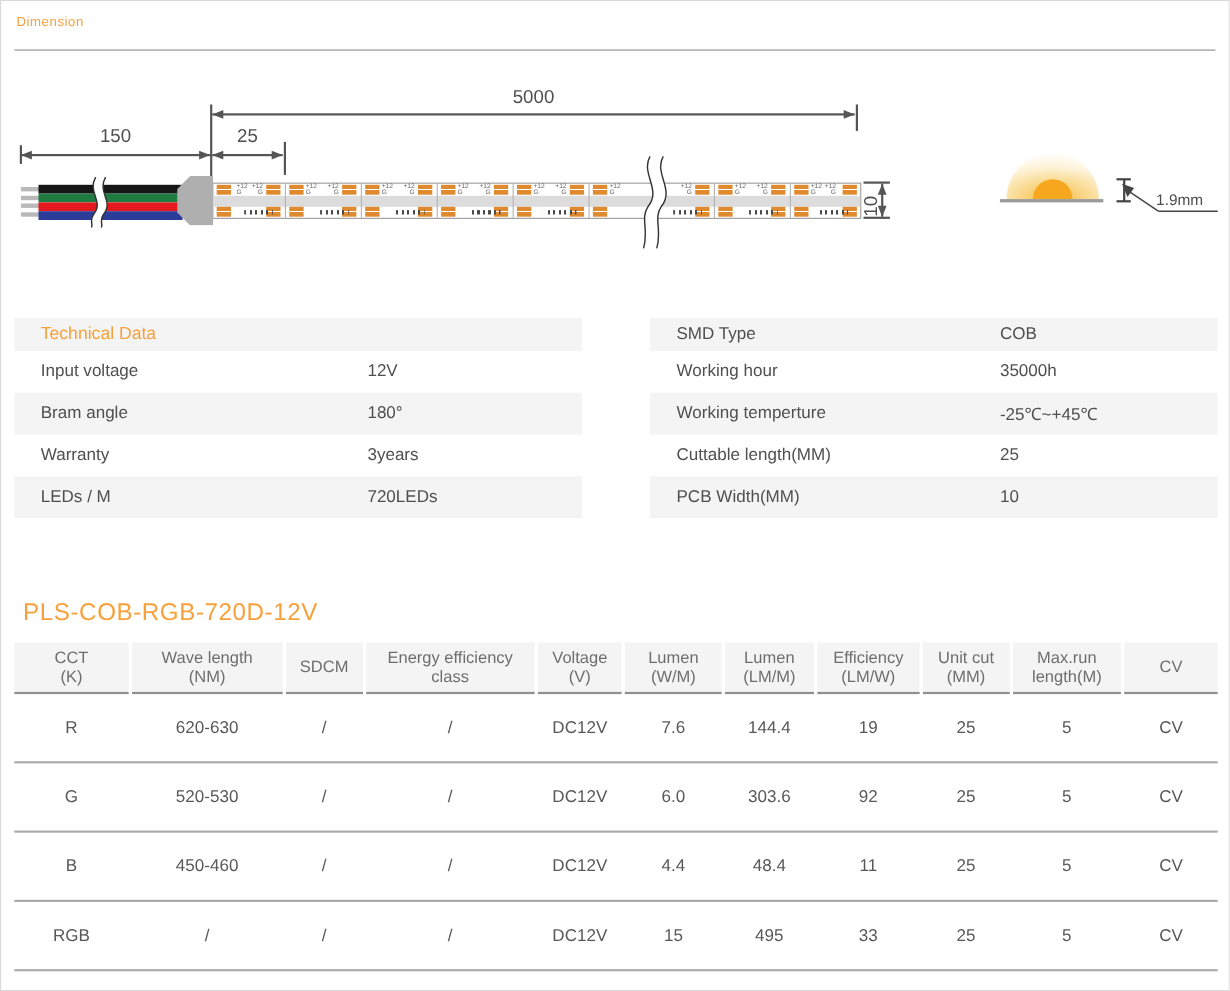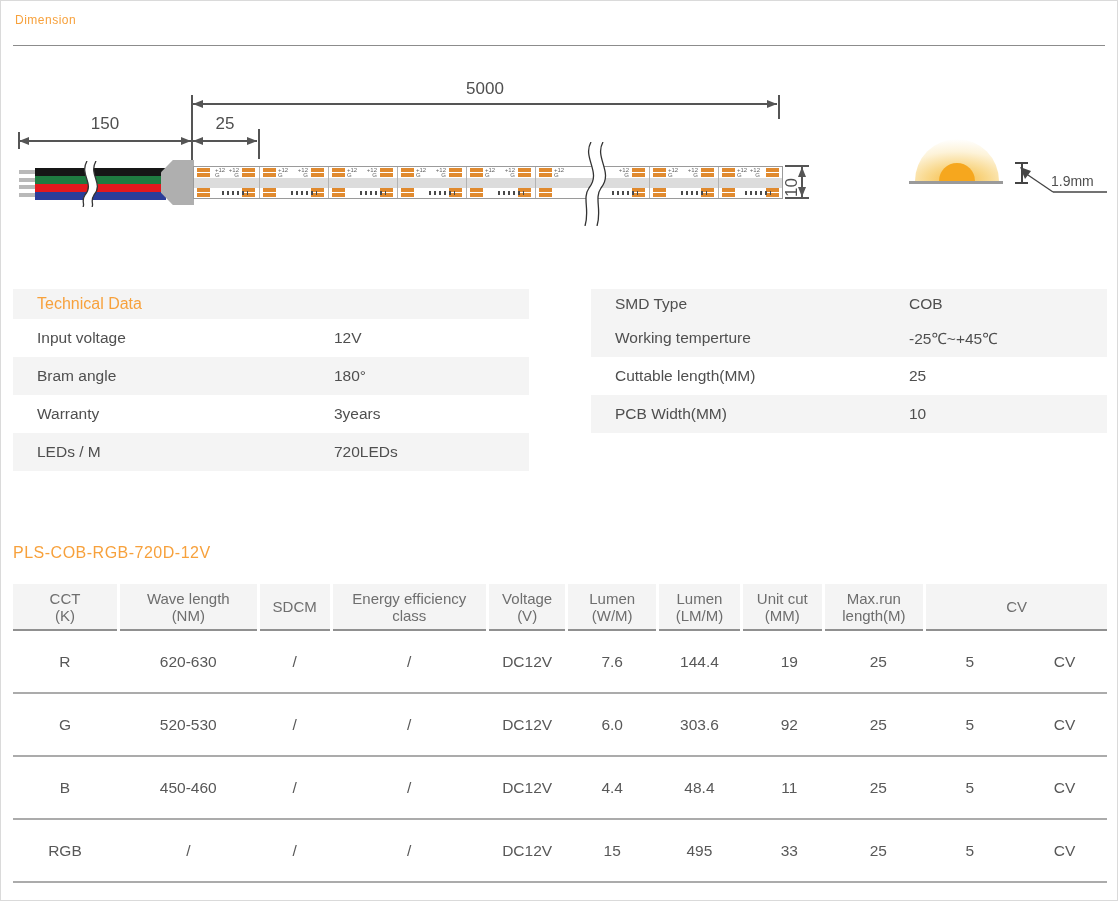--- a/index.html
+++ b/index.html
@@ -54,21 +54,21 @@
   .techtable { position:absolute; top:288px; width:516px; }
   .techrow { position:relative; font-size:15.5px; color:#4F4F4F; }
   .techrow .lbl { position:absolute; left:24px; top:50%; transform:translateY(-50%); }
   .techrow .val { position:absolute; top:50%; transform:translateY(-50%); }
   .tl .val { left:321px; } .tr .val { left:318px; }
   .h30 { height:30px; } .h38 { height:38px; }
   .gray { background:#F4F4F4; }
   .tech-head { font-size:16px; color:#F7A13C; }
 
   
-  .prod-title { position:absolute; left:12px; top:543px; font-size:16px; color:#F7A13C; letter-spacing:.5px; }
+  .prod-title { position:absolute; left:20px; top:543px; font-size:22px; color:#F7A13C; letter-spacing:.5px; }
   .spec { position:absolute; left:12px; top:583px; width:1094px; }
   .spec-row { display:flex; gap:3px; }
   .spec-head .cell { background:#F4F4F4; border-bottom:2px solid #909090; height:47px;
                      display:flex; align-items:center; justify-content:center;
                      font-size:15px; color:#6E6E6E; text-align:center; white-space:pre-line; line-height:17px; }
   .spec-body { border-bottom:2px solid #ABABAB; }
   .spec-body .cell { height:61px; display:flex; align-items:center; justify-content:center;
                      font-size:15.5px; color:#585858; }
   .c0{flex:0 0 9.5%;} .c1{flex:0 0 12.5%;} .c2{flex:0 0 6.4%;} .c3{flex:0 0 14%;}
   .c4{flex:0 0 7%;text-align:right;}  .c5{flex:0 0 8%;}    .c6{flex:0 0 7.4%;} .c7{flex:0 0 8.5%;}
@@ -254,20 +254,24 @@
     <div class="techrow h38 gray">
       <span class="lbl">LEDs / M</span>
       <span class="val">720LEDs</span>
     </div>
   </div>
 
   <div class="techtable tr" style="left:590px;">
     <div class="techrow h30 gray">
       <span class="lbl">SMD Type</span>
       <span class="val">COB</span>
+    </div>
+    <div class="techrow h38">
+      <span class="lbl">Working hour</span>
+      <span class="val">35000h</span>
     </div>
     <div class="techrow h38 gray">
       <span class="lbl">Working temperture</span>
       <span class="val">-25℃~+45℃</span>
     </div>
     <div class="techrow h38">
       <span class="lbl">Cuttable length(MM)</span>
       <span class="val">25</span>
     </div>
     <div class="techrow h38 gray">
@@ -286,20 +290,22 @@
 (NM)</div>
       <div class="cell c2">SDCM</div>
       <div class="cell c3">Energy efficiency
 class</div>
       <div class="cell c4">Voltage
 (V)</div>
       <div class="cell c5">Lumen
 (W/M)</div>
       <div class="cell c6">Lumen
 (LM/M)</div>
+      <div class="cell c7">Efficiency
+(LM/W)</div>
       <div class="cell c8">Unit cut
 (MM)</div>
       <div class="cell c9">Max.run
 length(M)</div>
       <div class="cell c10">CV</div>
     </div>
 
     <div class="spec-row spec-body">
       <div class="cell c0">R</div>
       <div class="cell c1">620-630</div>

